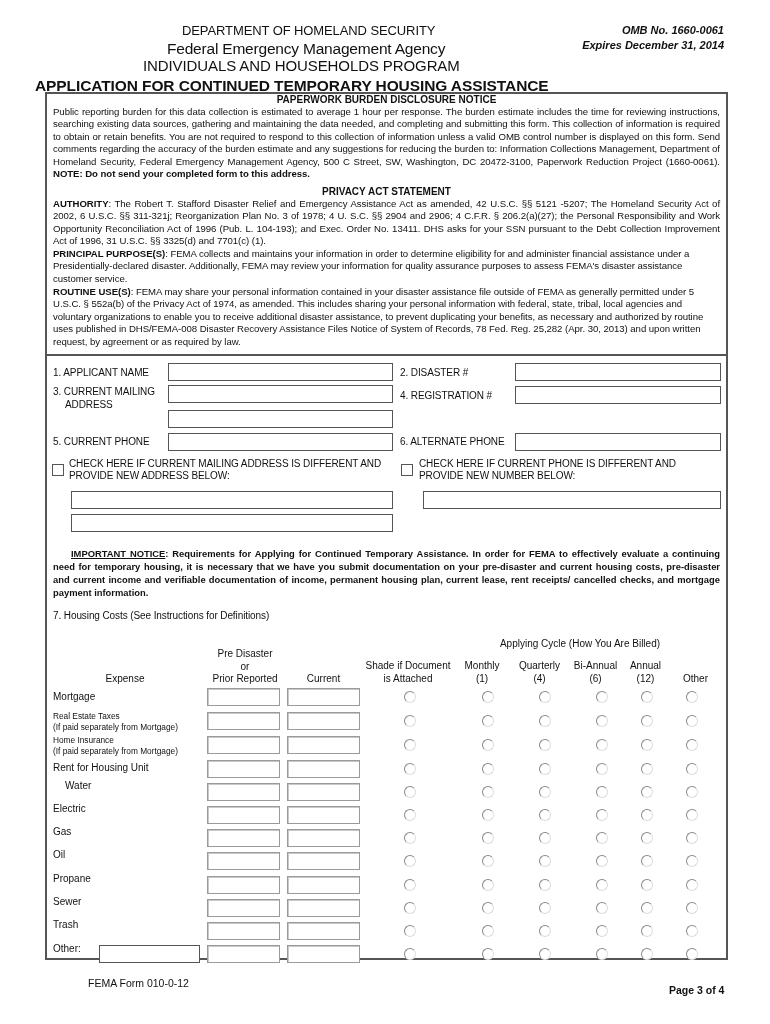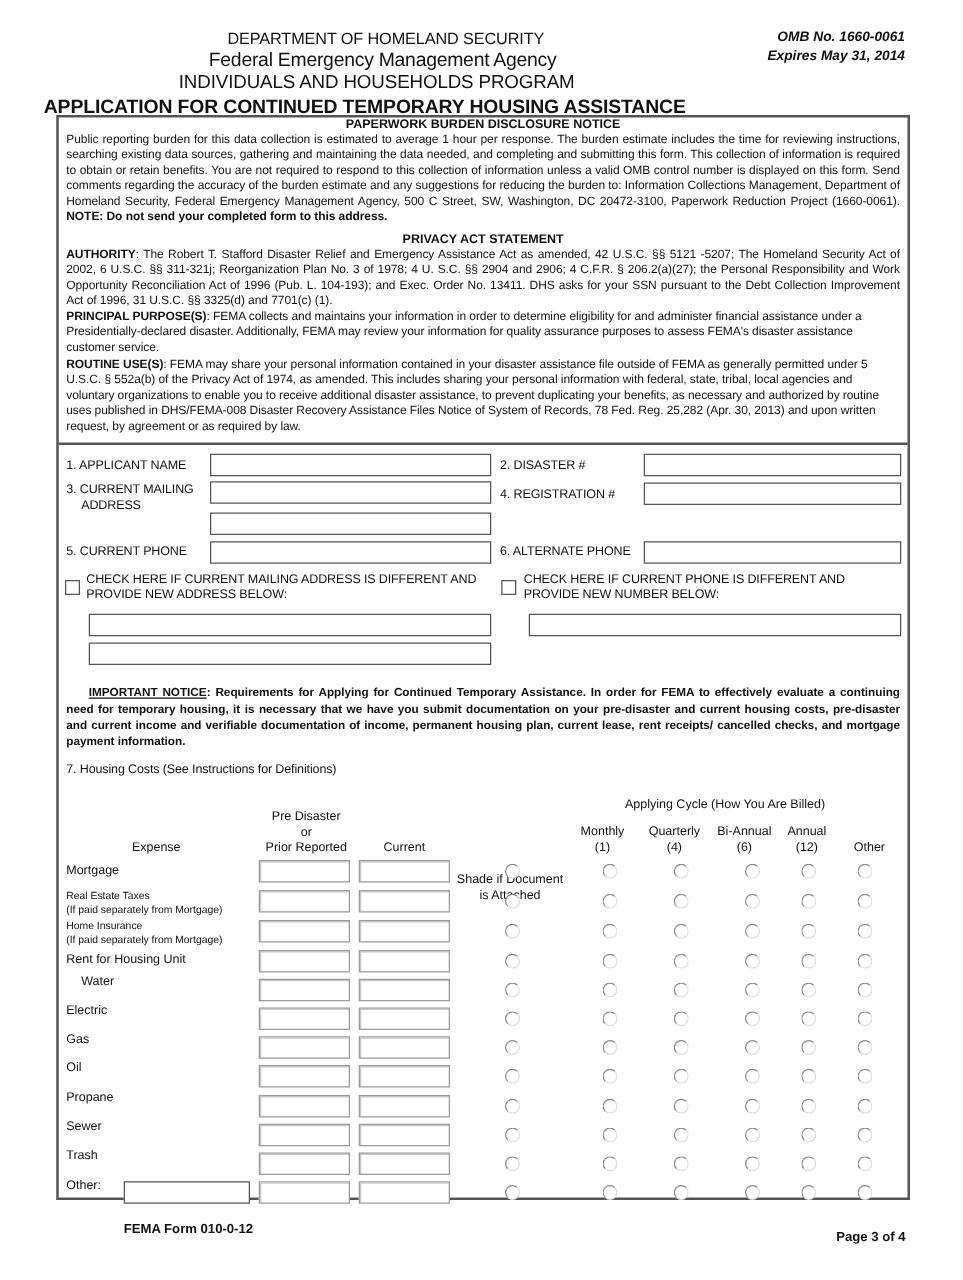--- a/index.html
+++ b/index.html
@@ -33,32 +33,32 @@
   .notice { left: 53px; top: 547px; width: 667px; font-size: 9.4px; line-height: 13px; font-weight: bold; text-align: justify; }
   .notice u { text-decoration: underline; padding-left: 18px; }
 
   
   .th { font-size: 10px; text-align: center; line-height: 12.5px; }
   .exp { font-size: 10px; }
   .exp.small { font-size: 8.3px; line-height: 10.5px; }
   .cell { width: 73px; height: 18px; border: 1px solid #9a9a9a; background: #fff; box-shadow: inset 1px 1px 0 #c8c8c8; }
   .radio { width: 12px; height: 12px; border-radius: 50%; border: 1.2px solid #888; border-right-color: #ddd; border-bottom-color: #ddd; background: #fff; }
 
-  .foot-left { left: 64px; top: 977px; font-size: 10.5px; font-weight: bold; padding-left: 35px; }
+  .foot-left { left: 53px; top: 977px; font-size: 10.5px; font-weight: normal; padding-left: 35px; }
   .foot-right { left: 669px; top: 984px; font-size: 10.5px; font-weight: bold; }
 </style>
 </head>
 <body>
 
 <div class="abs hdr-dept">DEPARTMENT OF HOMELAND SECURITY</div>
 <div class="abs hdr-agency">Federal Emergency Management Agency</div>
 <div class="abs hdr-program">INDIVIDUALS AND HOUSEHOLDS PROGRAM</div>
 <div class="abs hdr-title">APPLICATION FOR CONTINUED TEMPORARY HOUSING ASSISTANCE</div>
 <div class="abs hdr-omb">OMB  No. 1660-0061</div>
-<div class="abs hdr-exp">Expires May 31, 2014</div>
+<div class="abs hdr-exp">Expires December 31, 2014</div>
 
 <div class="abs frame"></div>
 <div class="abs divider"></div>
 
 <div class="abs sec-head" style="top:94px;">PAPERWORK BURDEN DISCLOSURE NOTICE</div>
 <div class="abs para" style="top:106px;">
   <span>Public reporting burden for this data collection is estimated to average 1 hour per response. The burden estimate includes the time for reviewing instructions, searching existing data sources, gathering and maintaining the data needed, and completing and submitting this form. This collection of information is required to obtain or retain benefits. You are not required to respond to this collection of information unless a valid OMB control number is displayed on this form. Send comments regarding the accuracy of the burden estimate and any suggestions for reducing the burden to: Information Collections Management, Department of Homeland Security, Federal Emergency Management Agency, 500 C Street, SW, Washington, DC 20472-3100, Paperwork Reduction Project (1660-0061).</span>
   <b>NOTE: Do not send your completed form to this address.</b>
 </div>
 
@@ -111,21 +111,21 @@
 <div class="abs lbl" style="left:53px; top:610px;">7.  Housing Costs (See Instructions for Definitions)</div>
 
 <div class="abs th" style="left:480px; top:638px; width:200px;">Applying Cycle (How You Are Billed)</div>
 <div class="abs th" style="left:80px; top:673px; width:90px;">Expense</div>
 <div class="abs th" style="left:200px; top:648px; width:90px;">
   <div>Pre Disaster</div>
   <div>or</div>
   <div>Prior Reported</div>
 </div>
 <div class="abs th" style="left:287px; top:673px; width:73px;">Current</div>
-<div class="abs th" style="left:358px; top:660px; width:100px;margin-top:38px;">
+<div class="abs th" style="left:358px; top:660px; width:100px;">
   <div>Shade if Document</div>
   <div>is Attached</div>
 </div>
 <div class="abs th" style="left:457px; top:660px; width:50px;">
   <div>Monthly</div>
   <div>(1)</div>
 </div>
 <div class="abs th" style="left:512px; top:660px; width:55px;">
   <div>Quarterly</div>
   <div>(4)</div>

